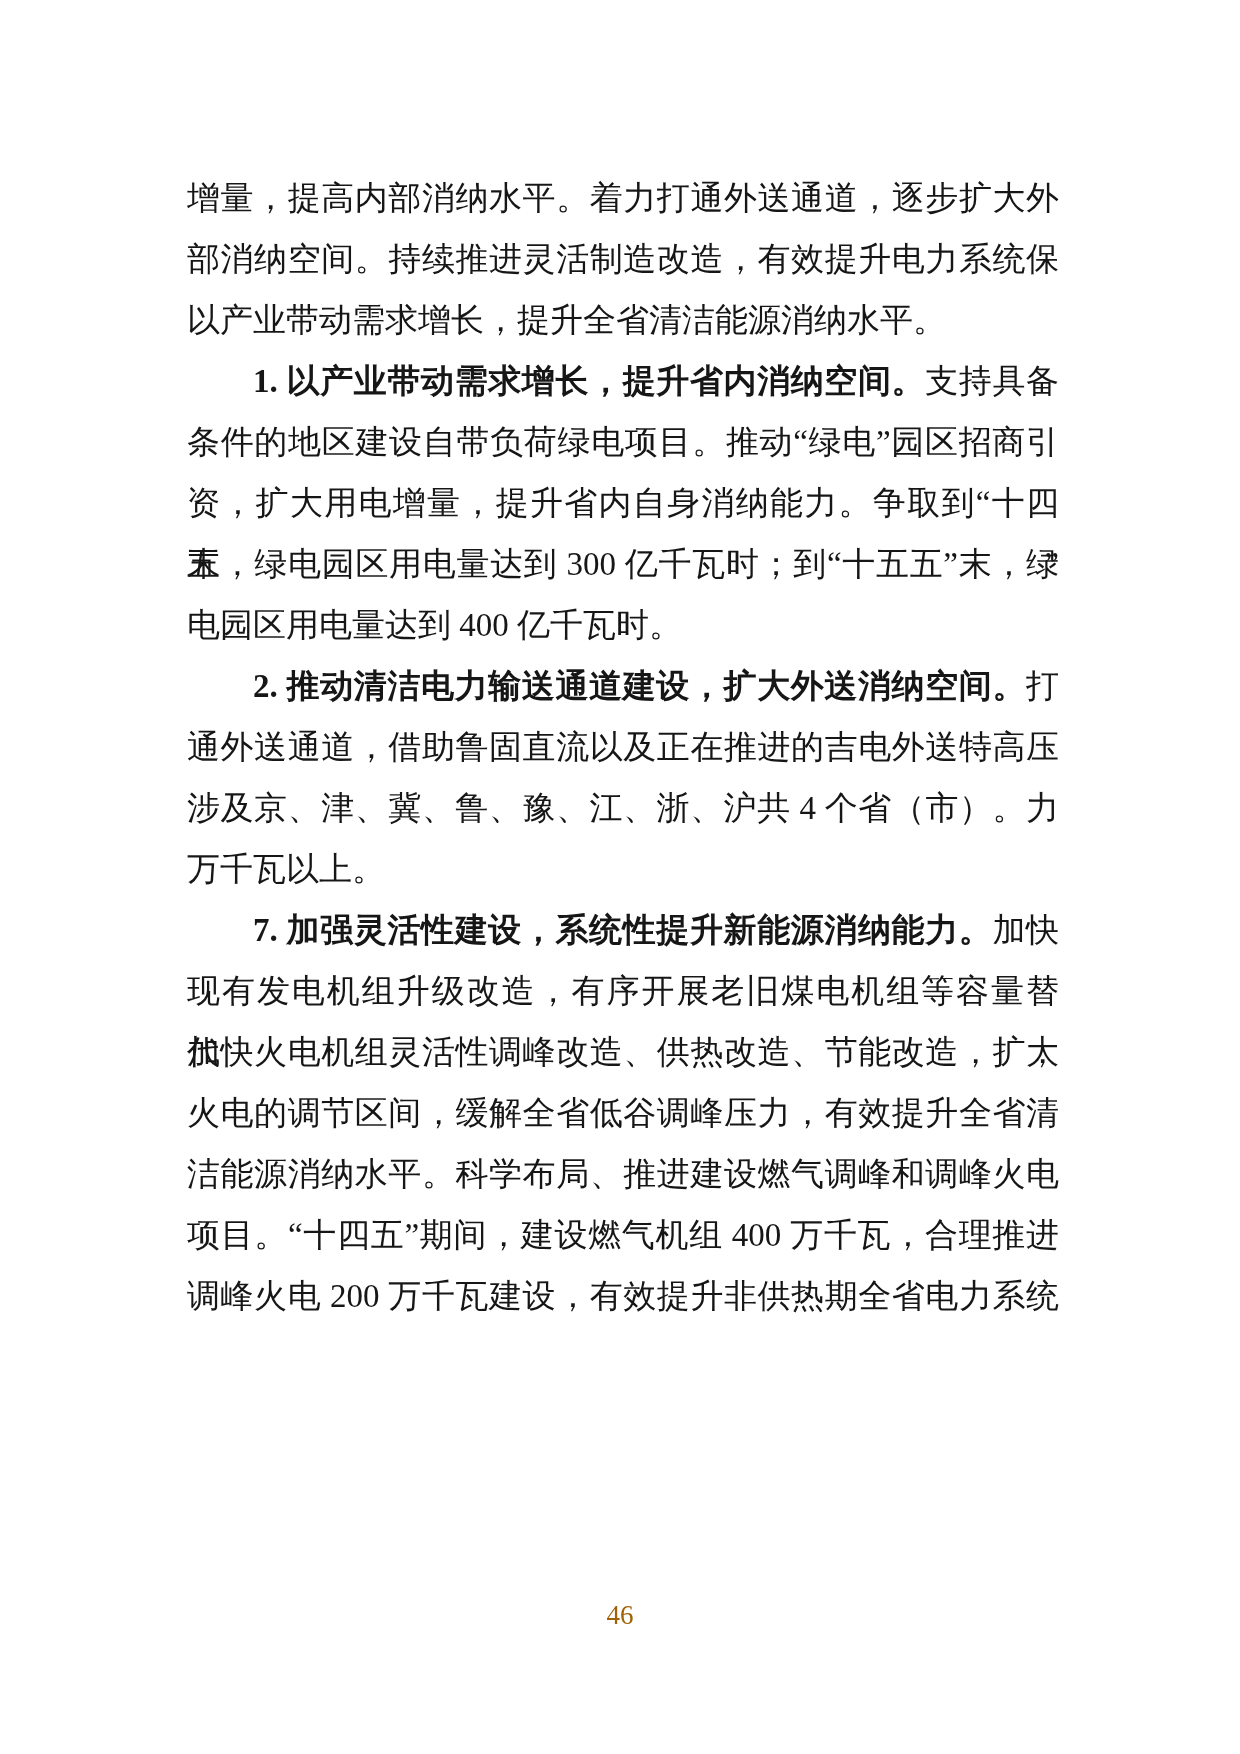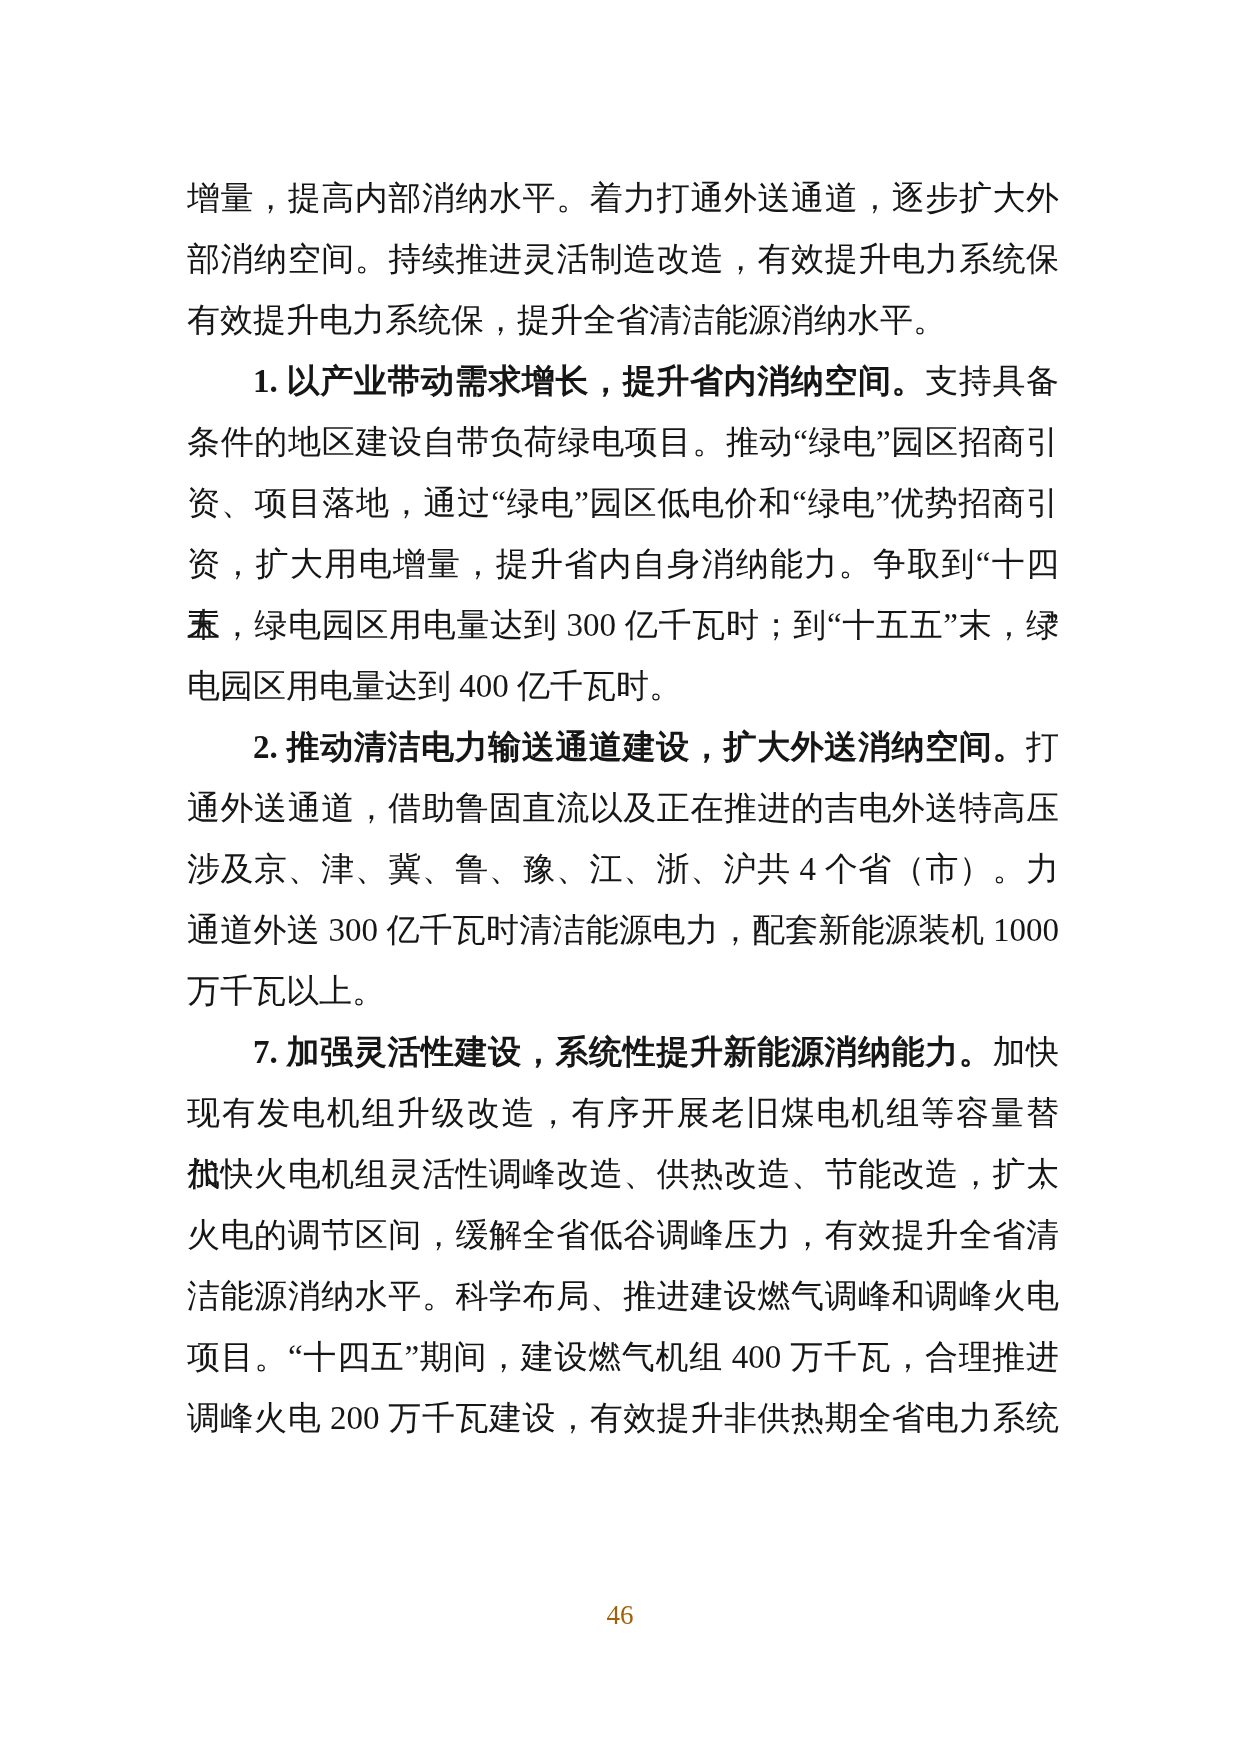--- a/index.html
+++ b/index.html
@@ -62,35 +62,33 @@
   }
 </style>
 </head>
 <body>
 
 <div class="page">
   <div class="content">
       <div class="paragraph">
         <div class="line justify"><span class="seg">增量，提高内部消纳水平。着力打通外送通道，逐步扩大外</span></div>
         <div class="line justify"><span class="seg">部消纳空间。持续推进灵活制造改造，有效提升电力系统保</span></div>
-        <div class="line flush"><span class="seg">有效提升电力系统保，提升全省清洁能源消纳水平。</span></div>
+        <div class="line flush"><span class="seg">以产业带动需求增长，提升全省清洁能源消纳水平。</span></div>
       </div>
       <div class="paragraph">
         <div class="line justify indent"><span class="seg bold">1. 以产业带动需求增长，提升省内消纳空间。</span><span class="seg">支持具备</span></div>
         <div class="line justify"><span class="seg">条件的地区建设自带负荷绿电项目。推动“绿电”园区招商引</span></div>
-        <div class="line justify"><span class="seg">资、项目落地，通过“绿电”园区低电价和“绿电”优势招商引</span></div>
         <div class="line justify"><span class="seg">资，扩大用电增量，提升省内自身消纳能力。争取到“十四五”</span></div>
         <div class="line justify"><span class="seg">末，绿电园区用电量达到 300 亿千瓦时；到“十五五”末，绿</span></div>
         <div class="line flush"><span class="seg">电园区用电量达到 400 亿千瓦时。</span></div>
       </div>
       <div class="paragraph">
         <div class="line justify indent"><span class="seg bold">2. 推动清洁电力输送通道建设，扩大外送消纳空间。</span><span class="seg">打</span></div>
         <div class="line justify"><span class="seg">通外送通道，借助鲁固直流以及正在推进的吉电外送特高压</span></div>
         <div class="line justify"><span class="seg">涉及京、津、冀、鲁、豫、江、浙、沪共 4 个省（市）。力</span></div>
-        <div class="line justify"><span class="seg">通道外送 300 亿千瓦时清洁能源电力，配套新能源装机 1000</span></div>
         <div class="line flush"><span class="seg">万千瓦以上。</span></div>
       </div>
       <div class="paragraph">
         <div class="line justify indent"><span class="seg bold">7. 加强灵活性建设，系统性提升新能源消纳能力。</span><span class="seg">加快</span></div>
         <div class="line justify"><span class="seg">现有发电机组升级改造，有序开展老旧煤电机组等容量替代，</span></div>
         <div class="line justify"><span class="seg">加快火电机组灵活性调峰改造、供热改造、节能改造，扩大</span></div>
         <div class="line justify"><span class="seg">火电的调节区间，缓解全省低谷调峰压力，有效提升全省清</span></div>
         <div class="line justify"><span class="seg">洁能源消纳水平。科学布局、推进建设燃气调峰和调峰火电</span></div>
         <div class="line justify"><span class="seg">项目。“十四五”期间，建设燃气机组 400 万千瓦，合理推进</span></div>
         <div class="line justify"><span class="seg">调峰火电 200 万千瓦建设，有效提升非供热期全省电力系统</span></div>

